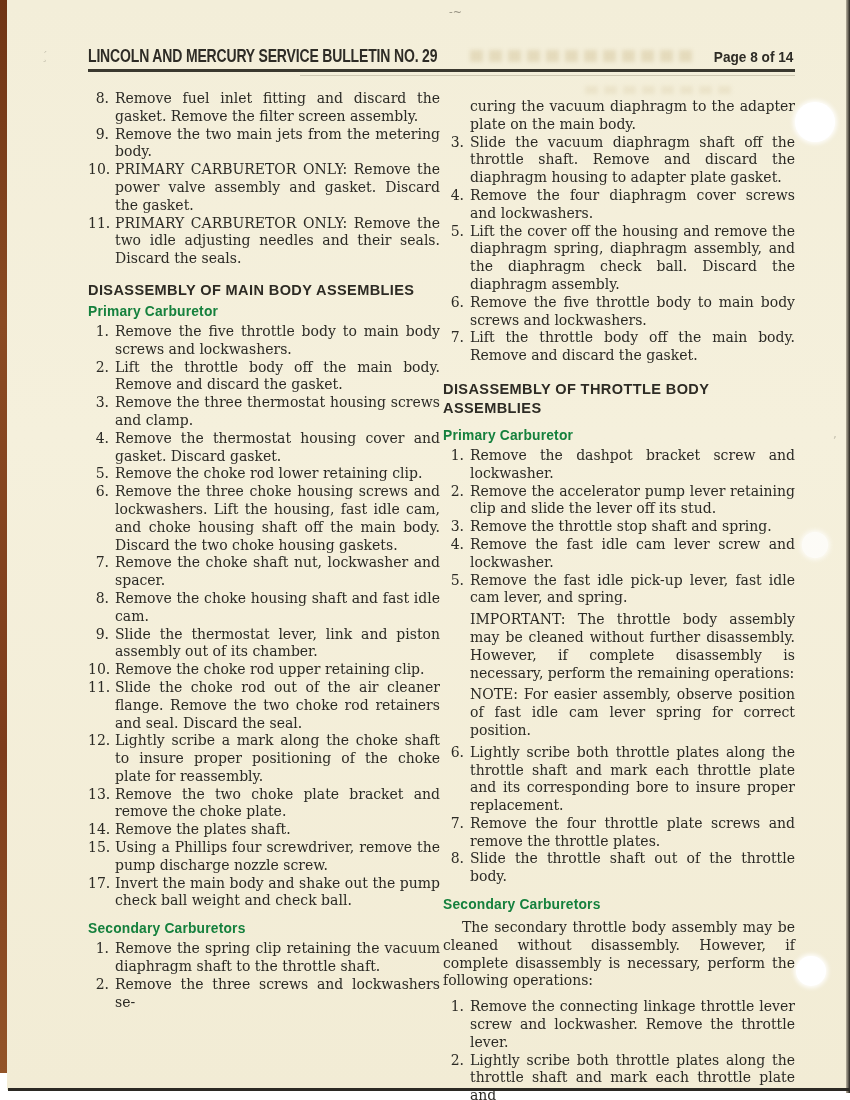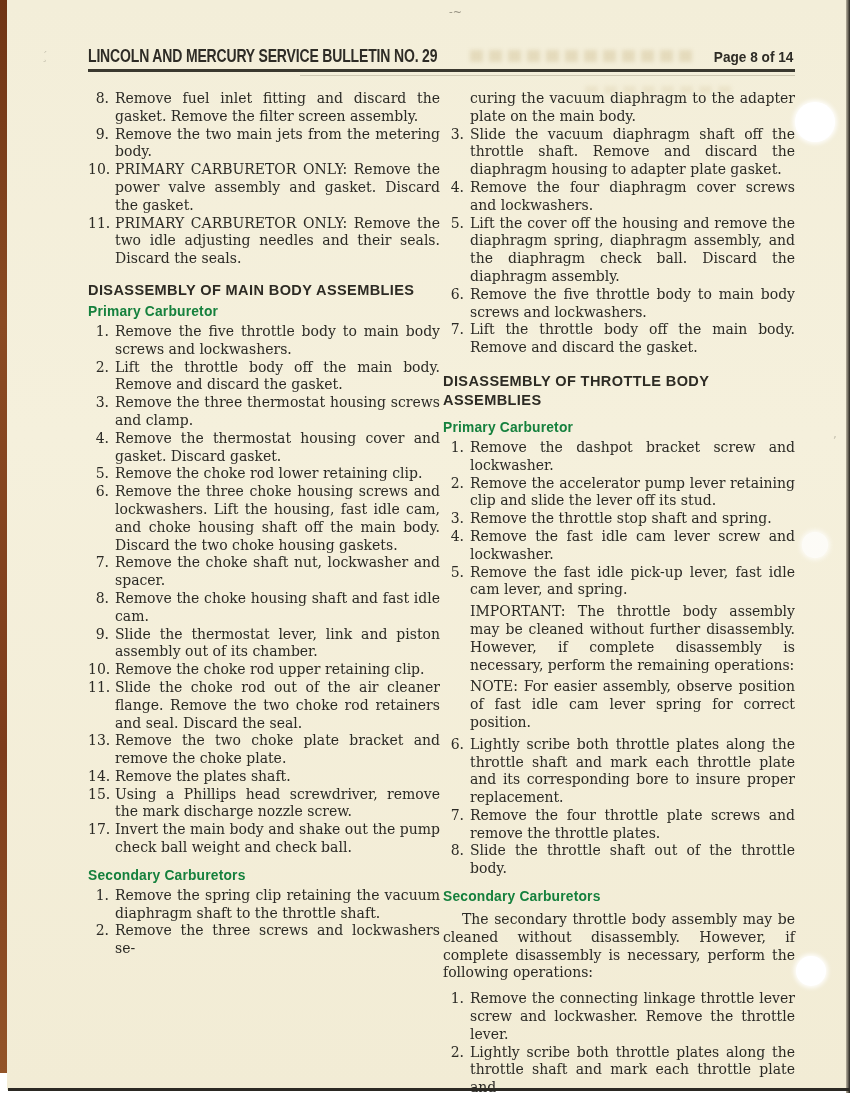--- a/index.html
+++ b/index.html
@@ -159,51 +159,55 @@
         </div>
         <div class="li">
           <span class="num">10.</span>
           <span class="txt">Remove the choke rod upper retaining clip.</span>
         </div>
         <div class="li">
           <span class="num">11.</span>
           <span class="txt">Slide the choke rod out of the air cleaner flange. Remove the two choke rod retainers and seal. Discard the seal.</span>
         </div>
         <div class="li">
+          <span class="num">12.</span>
+          <span class="txt">Lightly scribe a mark along the choke shaft to insure proper positioning of the choke plate for reassembly.</span>
+        </div>
+        <div class="li">
           <span class="num">13.</span>
           <span class="txt">Remove the two choke plate bracket and remove the choke plate.</span>
         </div>
         <div class="li">
           <span class="num">14.</span>
           <span class="txt">Remove the plates shaft.</span>
         </div>
         <div class="li">
           <span class="num">15.</span>
-          <span class="txt">Using a Phillips head screwdriver, remove the mark discharge nozzle screw.</span>
+          <span class="txt">Using a Phillips four screwdriver, remove the pump discharge nozzle screw.</span>
         </div>
         <div class="li">
           <span class="num">17.</span>
           <span class="txt">Invert the main body and shake out the pump check ball weight and check ball.</span>
         </div>
       </div>
     <div class="sub-heading" style="margin-top:10px;">Secondary Carburetors</div>
     <div>
         <div class="li">
           <span class="num">1.</span>
           <span class="txt">Remove the spring clip retaining the vacuum diaphragm shaft to the throttle shaft.</span>
         </div>
         <div class="li">
           <span class="num">2.</span>
           <span class="txt">Remove the three screws and lockwashers se-</span>
         </div>
       </div>
   </div>
 
   <div class="col col-right">
-    <div class="carry-text" style="text-indent:0;margin-left:27px;">curing the vacuum diaphragm to the adapter plate on the main body.</div>
+    <div class="carry-text" style="text-indent:0;margin-left:27px;margin-top:8px;">curing the vacuum diaphragm to the adapter plate on the main body.</div>
     <div>
         <div class="li">
           <span class="num">3.</span>
           <span class="txt">Slide the vacuum diaphragm shaft off the throttle shaft. Remove and discard the diaphragm housing to adapter plate gasket.</span>
         </div>
         <div class="li">
           <span class="num">4.</span>
           <span class="txt">Remove the four diaphragm cover screws and lockwashers.</span>
         </div>
         <div class="li">

